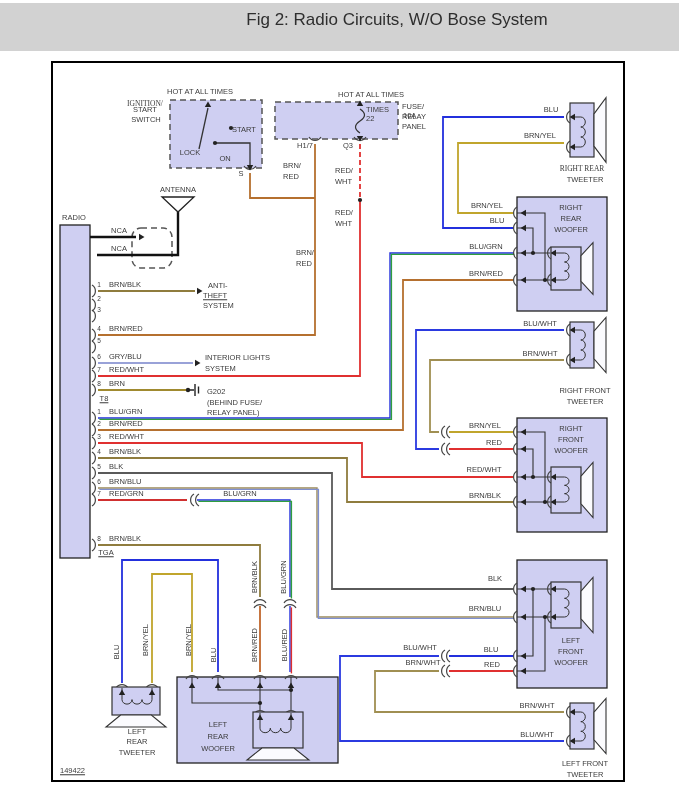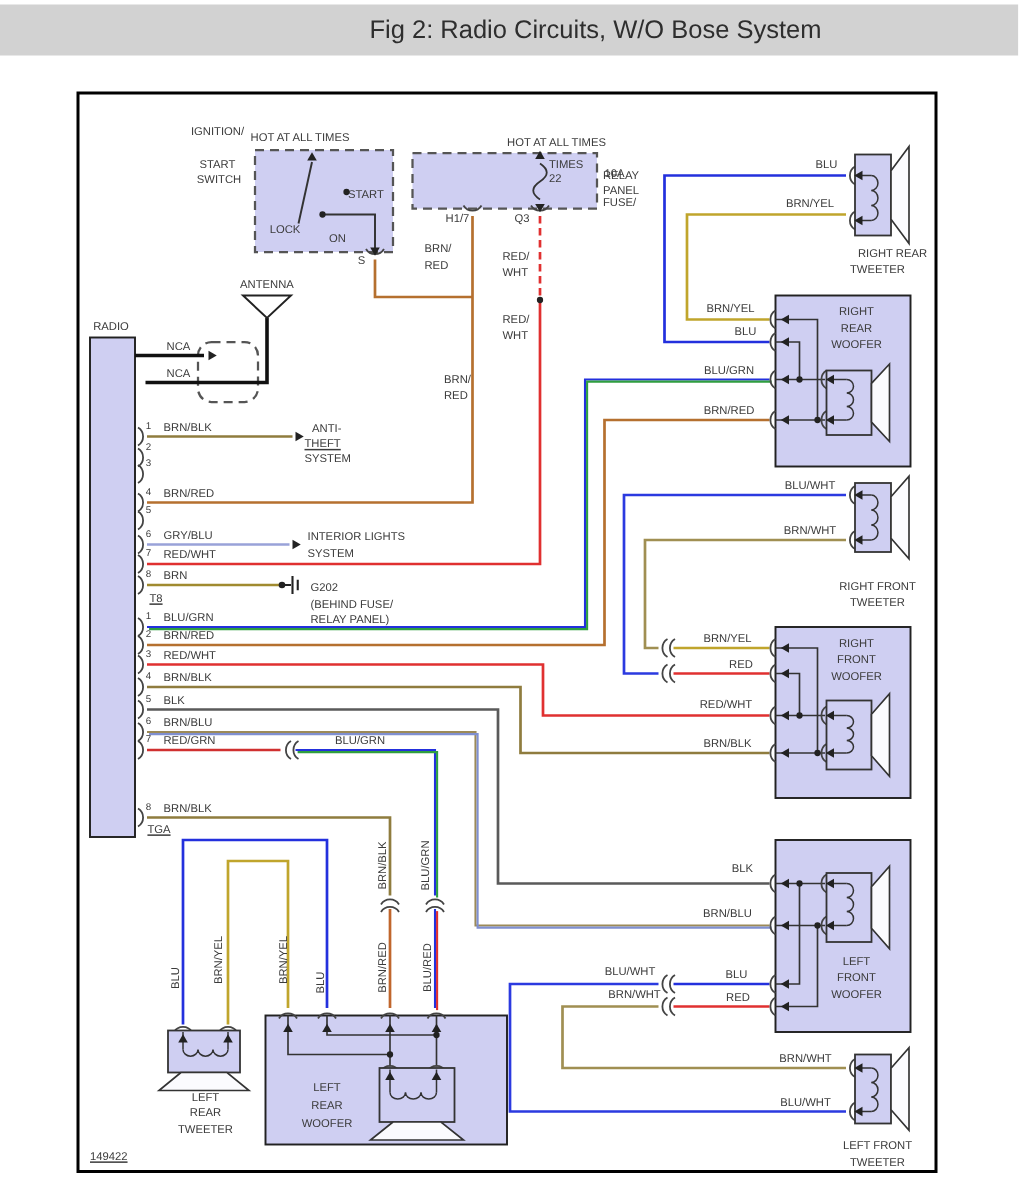--- a/index.html
+++ b/index.html
@@ -1,18 +1,18 @@
 <!DOCTYPE html>
 <html><head>
 <meta charset="utf-8">
 <style>
   html,body{margin:0;padding:0;background:#fff;}
   #stage{position:relative;width:679px;height:792px;background:#fff;overflow:hidden;
          font-family:"Liberation Sans","DejaVu Sans",sans-serif;}
-  #titlebar{position:absolute;left:0;top:3px;width:679px;height:34px;background:#d2d2d2;}
+  #titlebar{position:absolute;left:0;top:3px;width:679px;height:48px;background:#d2d2d2;}
   #titlebar span{position:absolute;left:397px;top:17px;transform:translate(-50%,-50%);
 
          font-size:17px;color:#2e2e2e;white-space:nowrap;}
   #diag{position:absolute;left:0;top:0;}
   #labels{position:absolute;left:0;top:0;width:679px;height:792px;pointer-events:none;}
   .dia-label{position:absolute;font-size:7.5px;color:#3b3b3b;white-space:nowrap;line-height:1;}
   .ul{text-decoration:underline;}
 </style>
 </head>
 <body>
@@ -366,31 +366,31 @@
       <circle cx="545" cy="280" r="2.1" fill="#222"></circle>
       <circle cx="533" cy="477" r="2.1" fill="#222"></circle>
       <circle cx="545" cy="502" r="2.1" fill="#222"></circle>
       <circle cx="533" cy="589" r="2.1" fill="#222"></circle>
       <circle cx="545" cy="617" r="2.1" fill="#222"></circle>
       <circle cx="260" cy="703" r="2.1" fill="#222"></circle>
       <circle cx="291" cy="690" r="2.1" fill="#222"></circle>
     </svg>
   <div id="labels">
       <span class="dia-label" style="left: 200px; top: 92px; transform: translate(-50%, -50%);">HOT AT ALL TIMES</span>
-      <span class="dia-label" style="left: 145px; top: 88px; transform: translate(-50%, -50%);">IGNITION/</span>
+      <span class="dia-label" style="left: 145px; top: 104px; transform: translate(-50%, -50%); font-family: Liberation Serif, serif;">IGNITION/</span>
       <span class="dia-label" style="left: 145px; top: 110px; transform: translate(-50%, -50%);">START</span>
       <span class="dia-label" style="left: 146px; top: 120px; transform: translate(-50%, -50%);">SWITCH</span>
       <span class="dia-label" style="left: 190px; top: 153px; transform: translate(-50%, -50%);">LOCK</span>
       <span class="dia-label" style="left: 225px; top: 147px; transform: translate(-50%, -50%); margin-top: 12px;">ON</span>
       <span class="dia-label" style="left: 244px; top: 130px; transform: translate(-50%, -50%);">START</span>
       <span class="dia-label" style="left: 241px; top: 174px; transform: translate(-50%, -50%);">S</span>
       <span class="dia-label" style="left: 283px; top: 166px; transform: translate(0px, -50%);">BRN/</span>
       <span class="dia-label" style="left: 283px; top: 177px; transform: translate(0px, -50%);">RED</span>
       <span class="dia-label" style="left: 371px; top: 95px; transform: translate(-50%, -50%);">HOT AT ALL TIMES</span>
-      <span class="dia-label" style="left: 402px; top: 107px; transform: translate(0px, -50%); margin-top: 28px;">FUSE/</span>
+      <span class="dia-label" style="left: 402px; top: 107px; transform: translate(0px, -50%);">FUSE/</span>
       <span class="dia-label" style="left: 402px; top: 117px; transform: translate(0px, -50%);">RELAY</span>
       <span class="dia-label" style="left: 402px; top: 127px; transform: translate(0px, -50%);">PANEL</span>
       <span class="dia-label" style="left: 366px; top: 110px; transform: translate(0px, -50%);">TIMES</span>
       <span class="dia-label" style="left: 366px; top: 119px; transform: translate(0px, -50%);">22</span>
       <span class="dia-label" style="left: 366px; top: 116px; transform: translate(0px, -50%); margin-left: 37px;">10A</span>
       <span class="dia-label" style="left: 305px; top: 146px; transform: translate(-50%, -50%);">H1/7</span>
       <span class="dia-label" style="left: 348px; top: 146px; transform: translate(-50%, -50%);">Q3</span>
       <span class="dia-label" style="left: 335px; top: 171px; transform: translate(0px, -50%);">RED/</span>
       <span class="dia-label" style="left: 335px; top: 182px; transform: translate(0px, -50%);">WHT</span>
       <span class="dia-label" style="left: 335px; top: 213px; transform: translate(0px, -50%);">RED/</span>
@@ -451,21 +451,21 @@
       <span class="dia-label" style="left: 285px; top: 645px; transform: translate(-50%, -50%) rotate(-90deg);">BLU/RED</span>
       <span class="dia-label" style="left: 137px; top: 732px; transform: translate(-50%, -50%);">LEFT</span>
       <span class="dia-label" style="left: 137px; top: 742px; transform: translate(-50%, -50%);">REAR</span>
       <span class="dia-label" style="left: 137px; top: 753px; transform: translate(-50%, -50%);">TWEETER</span>
       <span class="dia-label" style="left: 218px; top: 725px; transform: translate(-50%, -50%);">LEFT</span>
       <span class="dia-label" style="left: 218px; top: 737px; transform: translate(-50%, -50%);">REAR</span>
       <span class="dia-label" style="left: 218px; top: 749px; transform: translate(-50%, -50%);">WOOFER</span>
       <span class="dia-label" style="left: 60px; top: 771px; transform: translate(0px, -50%); text-decoration: underline;">149422</span>
       <span class="dia-label" style="left: 551px; top: 110px; transform: translate(-50%, -50%);">BLU</span>
       <span class="dia-label" style="left: 540px; top: 136px; transform: translate(-50%, -50%);">BRN/YEL</span>
-      <span class="dia-label" style="left: 595px; top: 169px; transform: translate(-50%, -50%);">RIGHT REAR</span>
+      <span class="dia-label" style="left: 582px; top: 169px; transform: translate(-50%, -50%); font-family: Liberation Serif, serif;">RIGHT REAR</span>
       <span class="dia-label" style="left: 585px; top: 180px; transform: translate(-50%, -50%);">TWEETER</span>
       <span class="dia-label" style="left: 487px; top: 206px; transform: translate(-50%, -50%);">BRN/YEL</span>
       <span class="dia-label" style="left: 497px; top: 221px; transform: translate(-50%, -50%);">BLU</span>
       <span class="dia-label" style="left: 486px; top: 247px; transform: translate(-50%, -50%);">BLU/GRN</span>
       <span class="dia-label" style="left: 486px; top: 274px; transform: translate(-50%, -50%);">BRN/RED</span>
       <span class="dia-label" style="left: 571px; top: 208px; transform: translate(-50%, -50%);">RIGHT</span>
       <span class="dia-label" style="left: 571px; top: 219px; transform: translate(-50%, -50%);">REAR</span>
       <span class="dia-label" style="left: 571px; top: 230px; transform: translate(-50%, -50%);">WOOFER</span>
       <span class="dia-label" style="left: 540px; top: 324px; transform: translate(-50%, -50%);">BLU/WHT</span>
       <span class="dia-label" style="left: 540px; top: 354px; transform: translate(-50%, -50%);">BRN/WHT</span>

